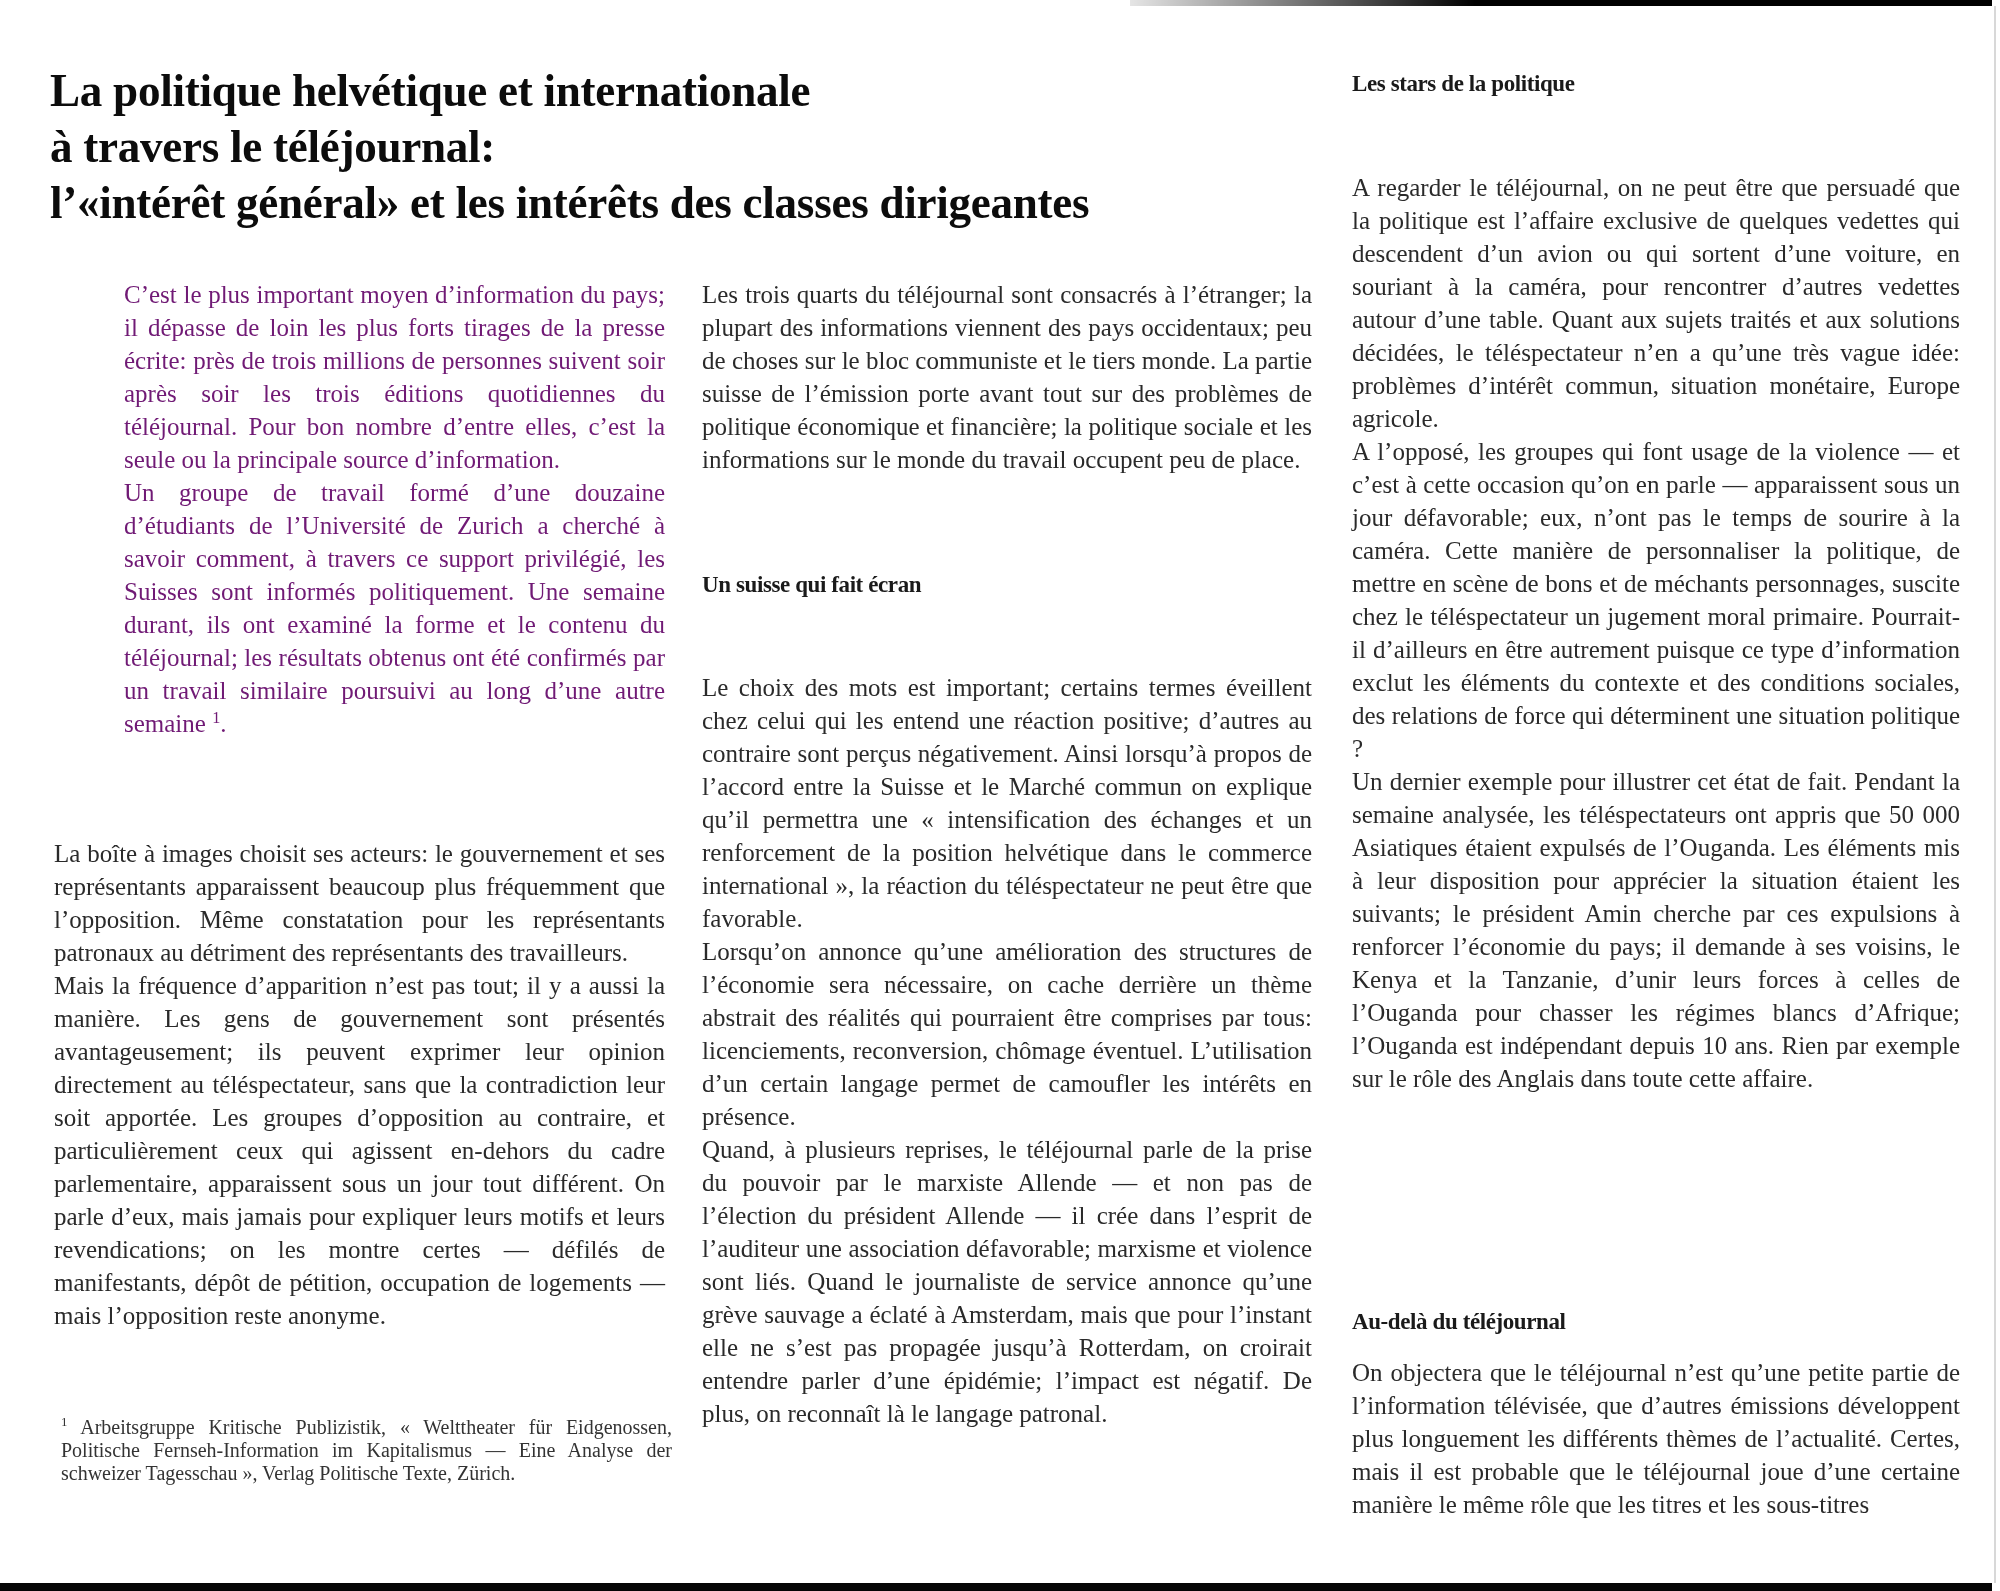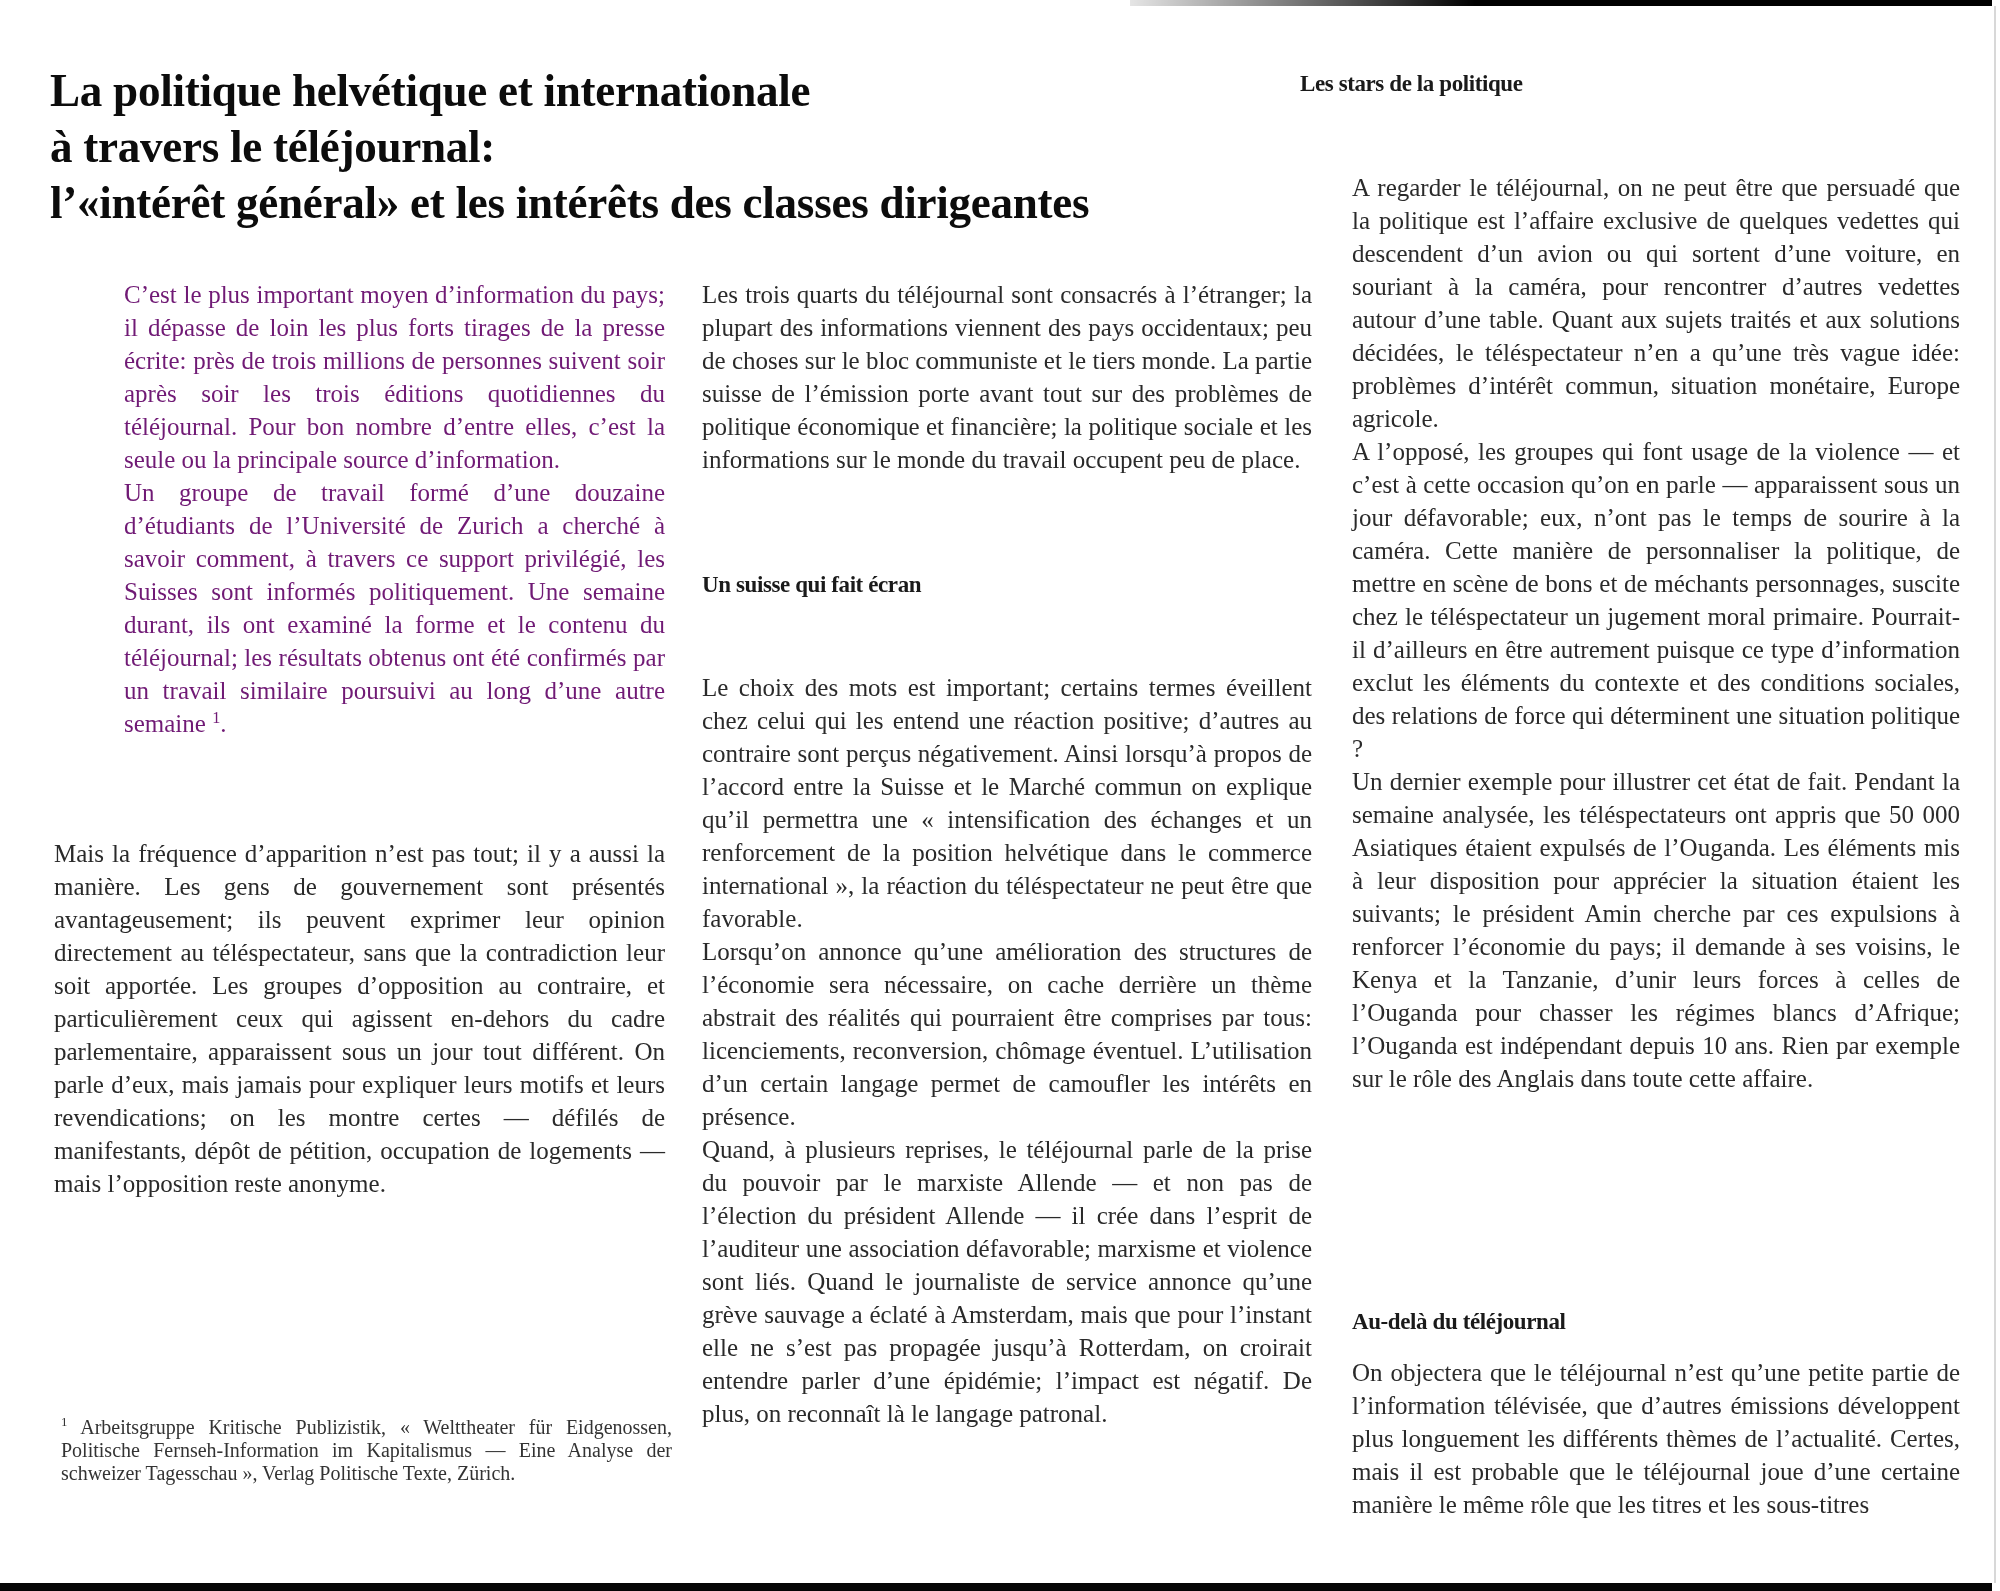--- a/index.html
+++ b/index.html
@@ -35,21 +35,21 @@
   .col3 { left: 1352px; top: 134px; width: 608px; }
   .footnote {
     position: absolute; left: 61px; top: 1416px; width: 611px;
     font-size: 20px; line-height: 23px; text-align: justify; color: #333;
   }
   .sup { font-size: 0.65em; vertical-align: super; line-height: 0; }
   .heading {
     position: absolute; font-weight: bold; font-size: 23px; line-height: 28px;
     color: #1a1a1a; letter-spacing: -0.4px;
   }
-  .h-stars { left: 1300px; top: 70px; }
+  .h-stars { left: 1352px; top: 70px; }
   .h-langage { left: 702px; top: 571px; }
   .h-audela { left: 1352px; top: 1308px; }
 </style>
 </head>
 <body>
 
 <div class="top-rule"></div>
 <div class="right-edge"></div>
 <div class="bottom-rule"></div>
 
@@ -58,20 +58,21 @@
   <div>à travers le téléjournal:</div>
   <div>l’«intérêt général» et les intérêts des classes dirigeantes</div>
 </h1>
 
 <div class="col intro">
   <p>C’est le plus important moyen d’information du pays; il dépasse de loin les plus forts tirages de la presse écrite: près de trois millions de personnes suivent soir après soir les trois éditions quotidiennes du téléjournal. Pour bon nombre d’entre elles, c’est la seule ou la principale source d’information.</p>
   <p><span>Un groupe de travail formé d’une douzaine d’étudiants de l’Université de Zurich a cherché à savoir comment, à travers ce support privilégié, les Suisses sont informés politiquement. Une semaine durant, ils ont examiné la forme et le contenu du téléjournal; les résultats obtenus ont été confirmés par un travail similaire poursuivi au long d’une autre semaine</span> <span class="sup">1</span><span>.</span></p>
 </div>
 
 <div class="col col1">
+  <p>La boîte à images choisit ses acteurs: le gouvernement et ses représentants apparaissent beaucoup plus fréquemment que l’opposition. Même constatation pour les représentants patronaux au détriment des représentants des travailleurs.</p>
   <p>Mais la fréquence d’apparition n’est pas tout; il y a aussi la manière. Les gens de gouvernement sont présentés avantageusement; ils peuvent exprimer leur opinion directement au téléspectateur, sans que la contradiction leur soit apportée. Les groupes d’opposition au contraire, et particulièrement ceux qui agissent en-dehors du cadre parlementaire, apparaissent sous un jour tout différent. On parle d’eux, mais jamais pour expliquer leurs motifs et leurs revendications; on les montre certes — défilés de manifestants, dépôt de pétition, occupation de logements — mais l’opposition reste anonyme.</p>
 </div>
 
 <div class="footnote">
   <span class="sup">1</span>
   <span>Arbeitsgruppe Kritische Publizistik, « Welttheater für Eidgenossen, Politische Fernseh-Information im Kapitalismus — Eine Analyse der schweizer Tagesschau », Verlag Politische Texte, Zürich.</span>
 </div>
 
 <div class="col col2">
   <p>Les trois quarts du téléjournal sont consacrés à l’étranger; la plupart des informations viennent des pays occidentaux; peu de choses sur le bloc communiste et le tiers monde. La partie suisse de l’émission porte avant tout sur des problèmes de politique économique et financière; la politique sociale et les informations sur le monde du travail occupent peu de place.</p>

